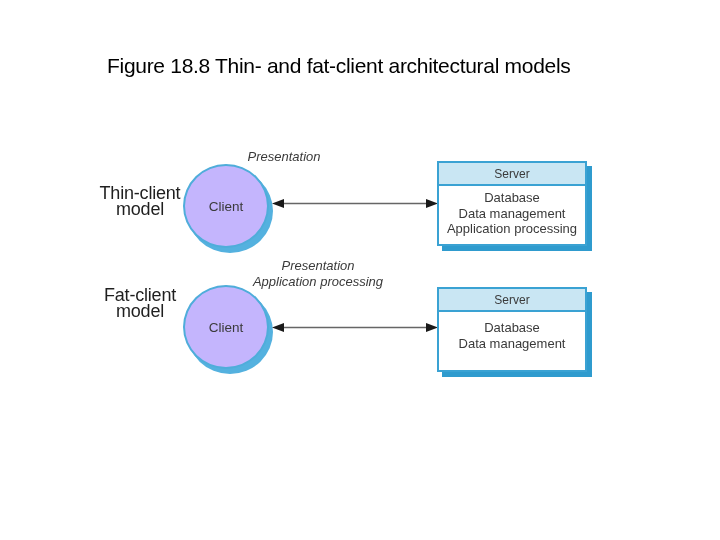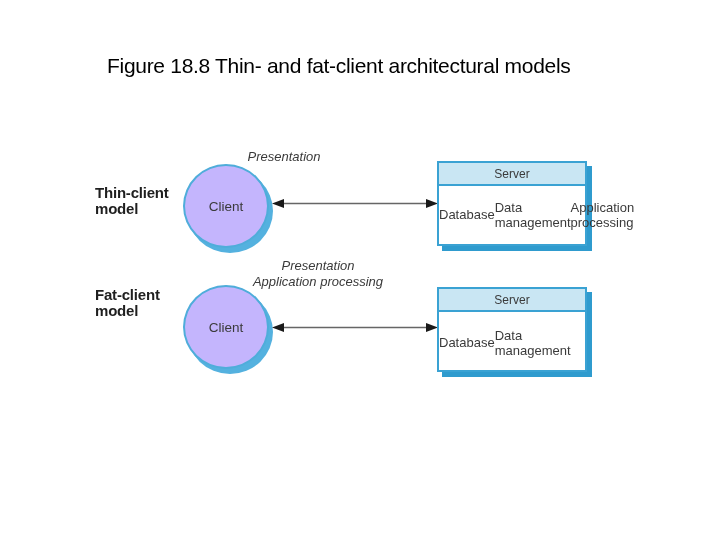--- a/index.html
+++ b/index.html
@@ -10,22 +10,22 @@
   .abs{position:absolute;}
   
   #title{
     left:107px;top:54px;width:560px;
     font-size:21px;letter-spacing:-0.3px;color:#000;font-weight:400;
   }
   
   .dtext{color:var(--text,#3a3a3a);font-size:13px;line-height:15.5px;}
   .layer-label{text-align:center;font-style:italic;}
   .model-label{
-    font-weight:bold;color:#1f1f1f;
-    font-size:15px;line-height:16px;letter-spacing:-0.2px;
+    text-align:center;font-weight:normal;color:#1f1f1f;
+    font-size:18px;line-height:16px;letter-spacing:-0.2px;
   }
   
   .client-circle{
     width:82px;height:80px;border-radius:50%;
     background:#c4b5fd;
     border:2px solid var(--circle_border,#4fadda);
     box-shadow:4px 5px 0 0 var(--circle_shadow,#54b1df);
     display:flex;align-items:center;justify-content:center;
     font-size:13.5px;color:var(--text,#3a3a3a);
   }
@@ -36,21 +36,21 @@
     border:2px solid var(--box_border,#3aa2d3);
     box-shadow:5px 5px 0 0 var(--box_shadow,#2f9bce);
   }
   .box-header{
     height:21px;background:var(--box_header_fill,#c9e6f3);
     border-bottom:2px solid var(--box_border,#3aa2d3);
     display:flex;align-items:center;justify-content:center;
     font-size:12px;color:var(--text,#3a3a3a);
   }
   .box-body{
-    display:flex;flex-direction:row;align-items:center;
+    display:flex;flex-direction:column;align-items:center;
     padding-top:4px;padding-bottom:4px;
     font-size:13px;line-height:15.5px;color:var(--text,#3a3a3a);
   }
   .thin .box-body{height:50px;}
   .fat  .box-body{height:46px;padding-top:8px;}
   
   .link-arrow line{stroke:var(--arrow_line,#666);stroke-width:1.6;}
   .link-arrow polygon{fill:var(--arrow_head,#1a1a1a);}
 </style>
 </head>

